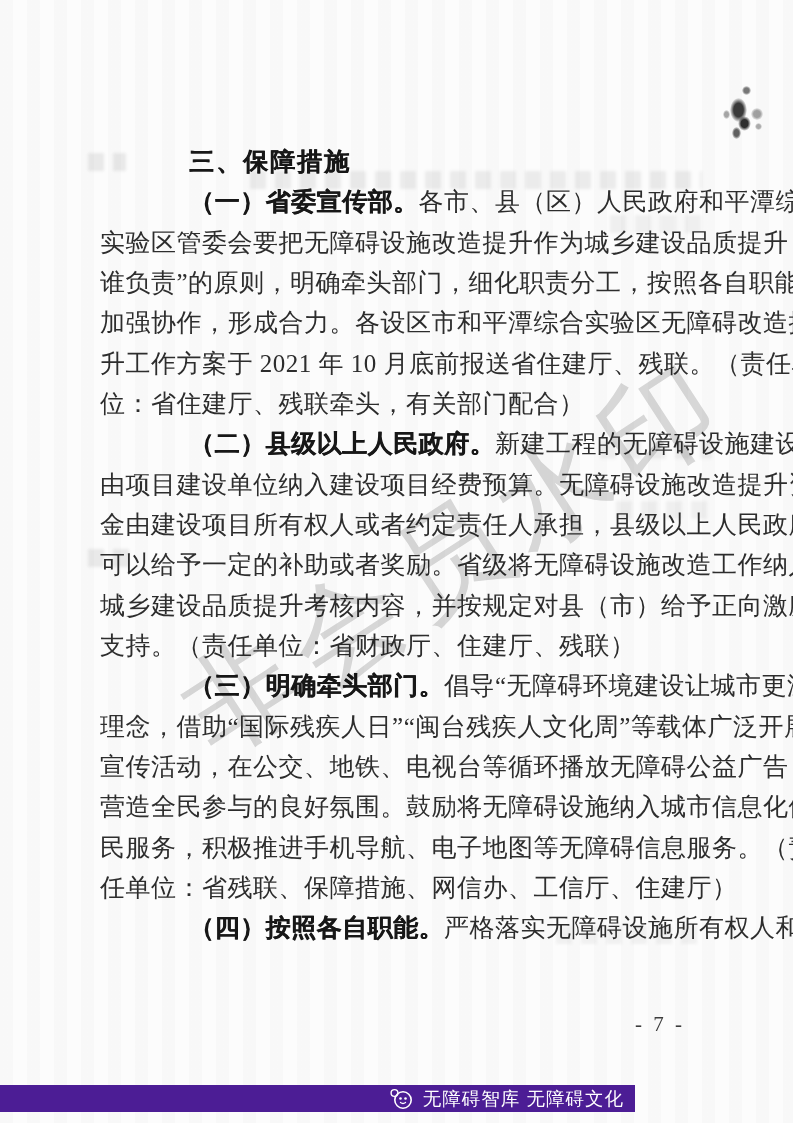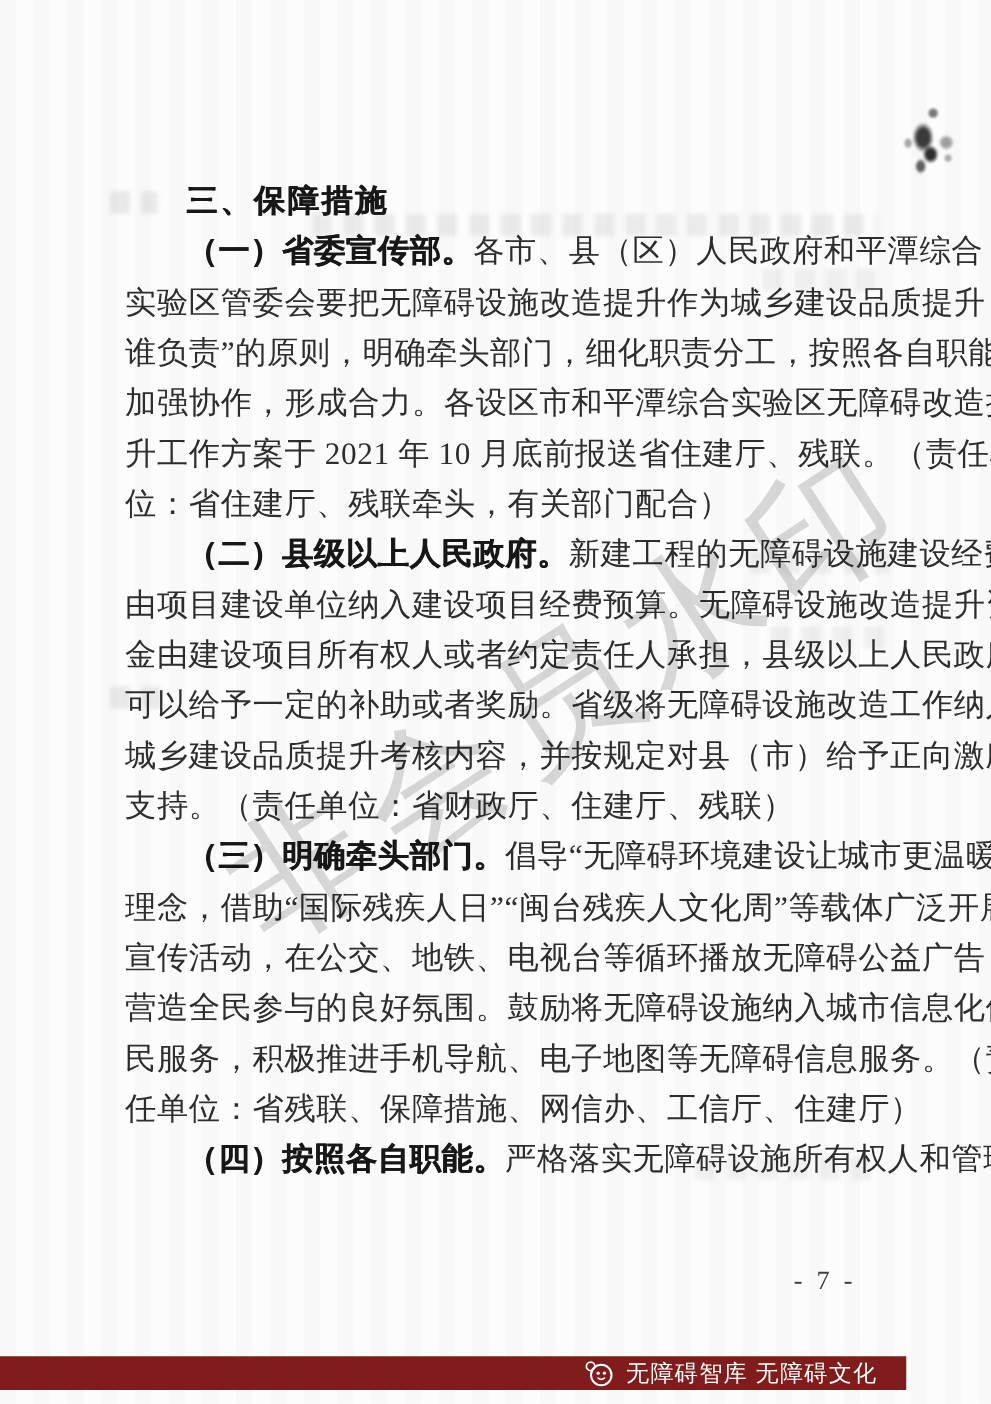--- a/index.html
+++ b/index.html
@@ -23,20 +23,21 @@
     height:40.33px;line-height:40.33px;font-size:25px;
     text-align:justify;text-align-last:justify;
     white-space:nowrap;letter-spacing:.5px;
   }
   .line.no-just{text-align-last:left;}
   .line.indent{padding-left:49px;}
   .line.heading{font-weight:700;color:#1d1d1d;letter-spacing:2px;}
   .line .lead{
     font-weight:700;color:#171717;
     text-shadow:.5px 0 0 currentColor;
+    margin-left:40px;
   }
   
   .watermark{
     position:absolute;left:105px;top:497px;width:700px;height:118px;
     z-index:4;pointer-events:none;
     transform:rotate(-33deg);transform-origin:50% 50%;
     font-size:112px;line-height:118px;letter-spacing:12px;text-align:center;
     color:#b7b7b7;opacity:.52;mix-blend-mode:multiply;
     font-family:"Liberation Sans","DejaVu Sans",sans-serif;
   }
@@ -65,23 +66,23 @@
   .s6{left:41px;top:43px;width:7px;height:7px;background:radial-gradient(ellipse,#777 0 40%,rgba(119,119,119,0) 75%);opacity:.6;}
   .s7{left:9px;top:30px;width:7px;height:9px;background:radial-gradient(ellipse,#6a6a6a 0 40%,rgba(106,106,106,0) 75%);opacity:.6;}
   
   .page-number{
     position:absolute;left:612px;top:1012px;width:96px;z-index:3;
     font-size:21px;color:#3c3c3c;text-align:center;letter-spacing:3px;
     font-family:"Liberation Serif","DejaVu Serif",serif;
   }
   
   .footer-bar{
-    position:absolute;left:0;top:1085px;width:725px;height:27px;z-index:6;
-    background:#7f1d1d;display:flex;align-items:center;justify-content:flex-end;
-    padding-right:23px;box-sizing:border-box;
+    position:absolute;left:0;top:1085px;width:635px;height:27px;z-index:6;
+    background:#4c1d95;display:flex;align-items:center;justify-content:flex-end;
+    padding-right:11px;box-sizing:border-box;
   }
   .brand{
     display:flex;align-items:center;gap:8px;color:#fff;
     font-size:18.5px;letter-spacing:1px;
     font-family:"Liberation Sans","DejaVu Sans",sans-serif;
   }
   .brand svg{display:block;}
 </style>
 </head>
 <body>

